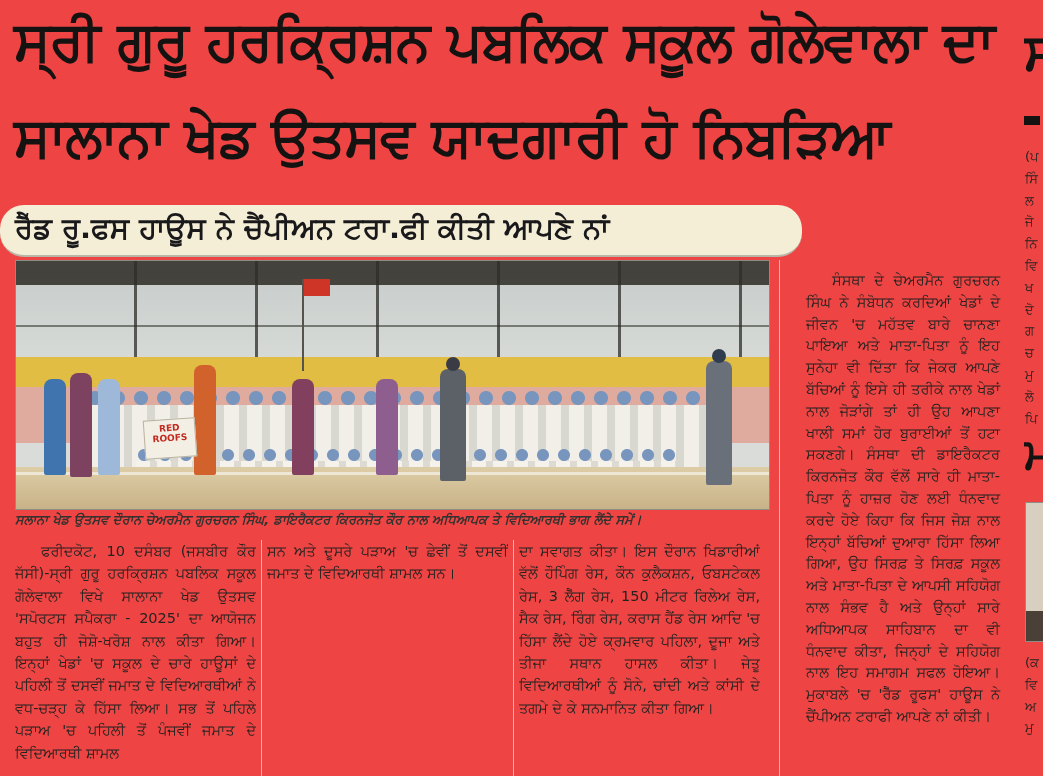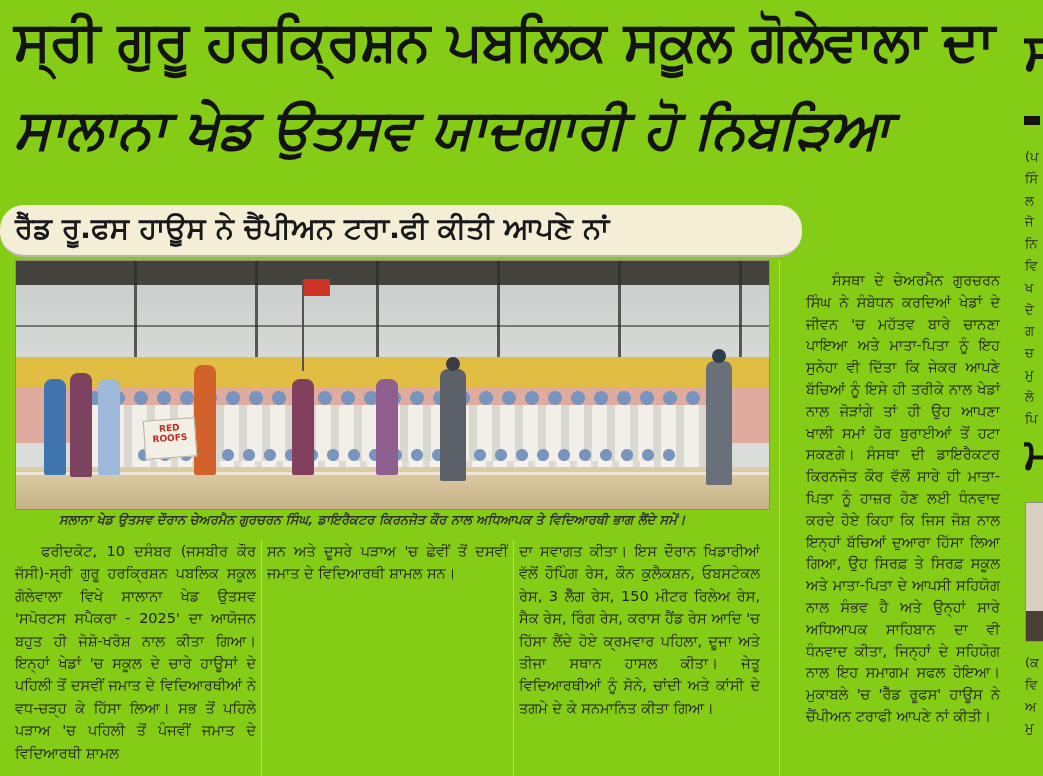--- a/index.html
+++ b/index.html
@@ -1,23 +1,23 @@
 <!DOCTYPE html>
 <html><head>
 <meta charset="utf-8">
 <style>
   html,body{margin:0;padding:0;}
   body{background:#e8e6e0;font-family:"DejaVu Sans",sans-serif;}
-  .page{position:relative;width:1043px;height:776px;background:#84cc16;overflow:hidden;color:#1d1c1a;}
+  .page{position:relative;width:1043px;height:776px;background:#ef4444;overflow:hidden;color:#1d1c1a;}
 
   
   .hl{position:absolute;left:14px;font-weight:bold;color:#141311;white-space:nowrap;
       font-size:55px;letter-spacing:-1px;line-height:1.0;}
   .hl1{top:14px;}
-  .hl2{top:102px;font-style:italic;}
+  .hl2{top:110px;}
 
   
   .strip{position:absolute;left:0;top:205px;width:802px;height:50px;background:#f5eed6;
          border-bottom:2px solid #b9b5a7;border-radius:24px;}
   .strip .txt{font-size:29px;font-weight:bold;color:#19181a;padding:6px 0 0 15px;white-space:nowrap;}
 
   
   .photo{position:absolute;left:15px;top:260px;width:753px;height:248px;border:1px solid #8d8c85;
          background:linear-gradient(#c6cccb 0%,#d9dcd8 45%,#d9dcd8 100%);overflow:hidden;}
   .net-shade{position:absolute;left:0;top:0;width:100%;height:24px;background:#35332c;opacity:.9;}
@@ -59,21 +59,21 @@
   .flag{position:absolute;left:288px;top:18px;width:26px;height:17px;background:#cf3526;}
   .banner{position:absolute;left:340px;top:66px;width:150px;height:22px;background:#191713;
           color:#e8c23c;font-size:9px;font-weight:bold;letter-spacing:2px;text-align:center;
           line-height:22px;}
   .sign{position:absolute;left:128px;top:158px;width:50px;height:34px;background:#f3efe4;
         border:1px solid #b9b2a0;color:#c22a20;font-weight:bold;font-size:9px;line-height:1.15;
         text-align:center;transform:rotate(-4deg);white-space:pre-line;padding-top:3px;}
 
   
   .caption{position:absolute;left:15px;top:512px;width:755px;font-size:13px;font-style:italic;
-           font-weight:bold;color:#33322f;margin-left:44px;}
+           font-weight:bold;color:#33322f;}
 
   
   .cols{position:absolute;left:15px;top:540px;width:757px;height:236px;display:flex;}
   .col{width:241px;font-size:14.5px;line-height:22.4px;text-align:justify;color:#242320;
        overflow:hidden;}
   .col p{margin:0;}
   .col p.ind{text-indent:26px;}
   .vr{width:1px;background:#c7c4b8;margin:0 5px;}
 
   

